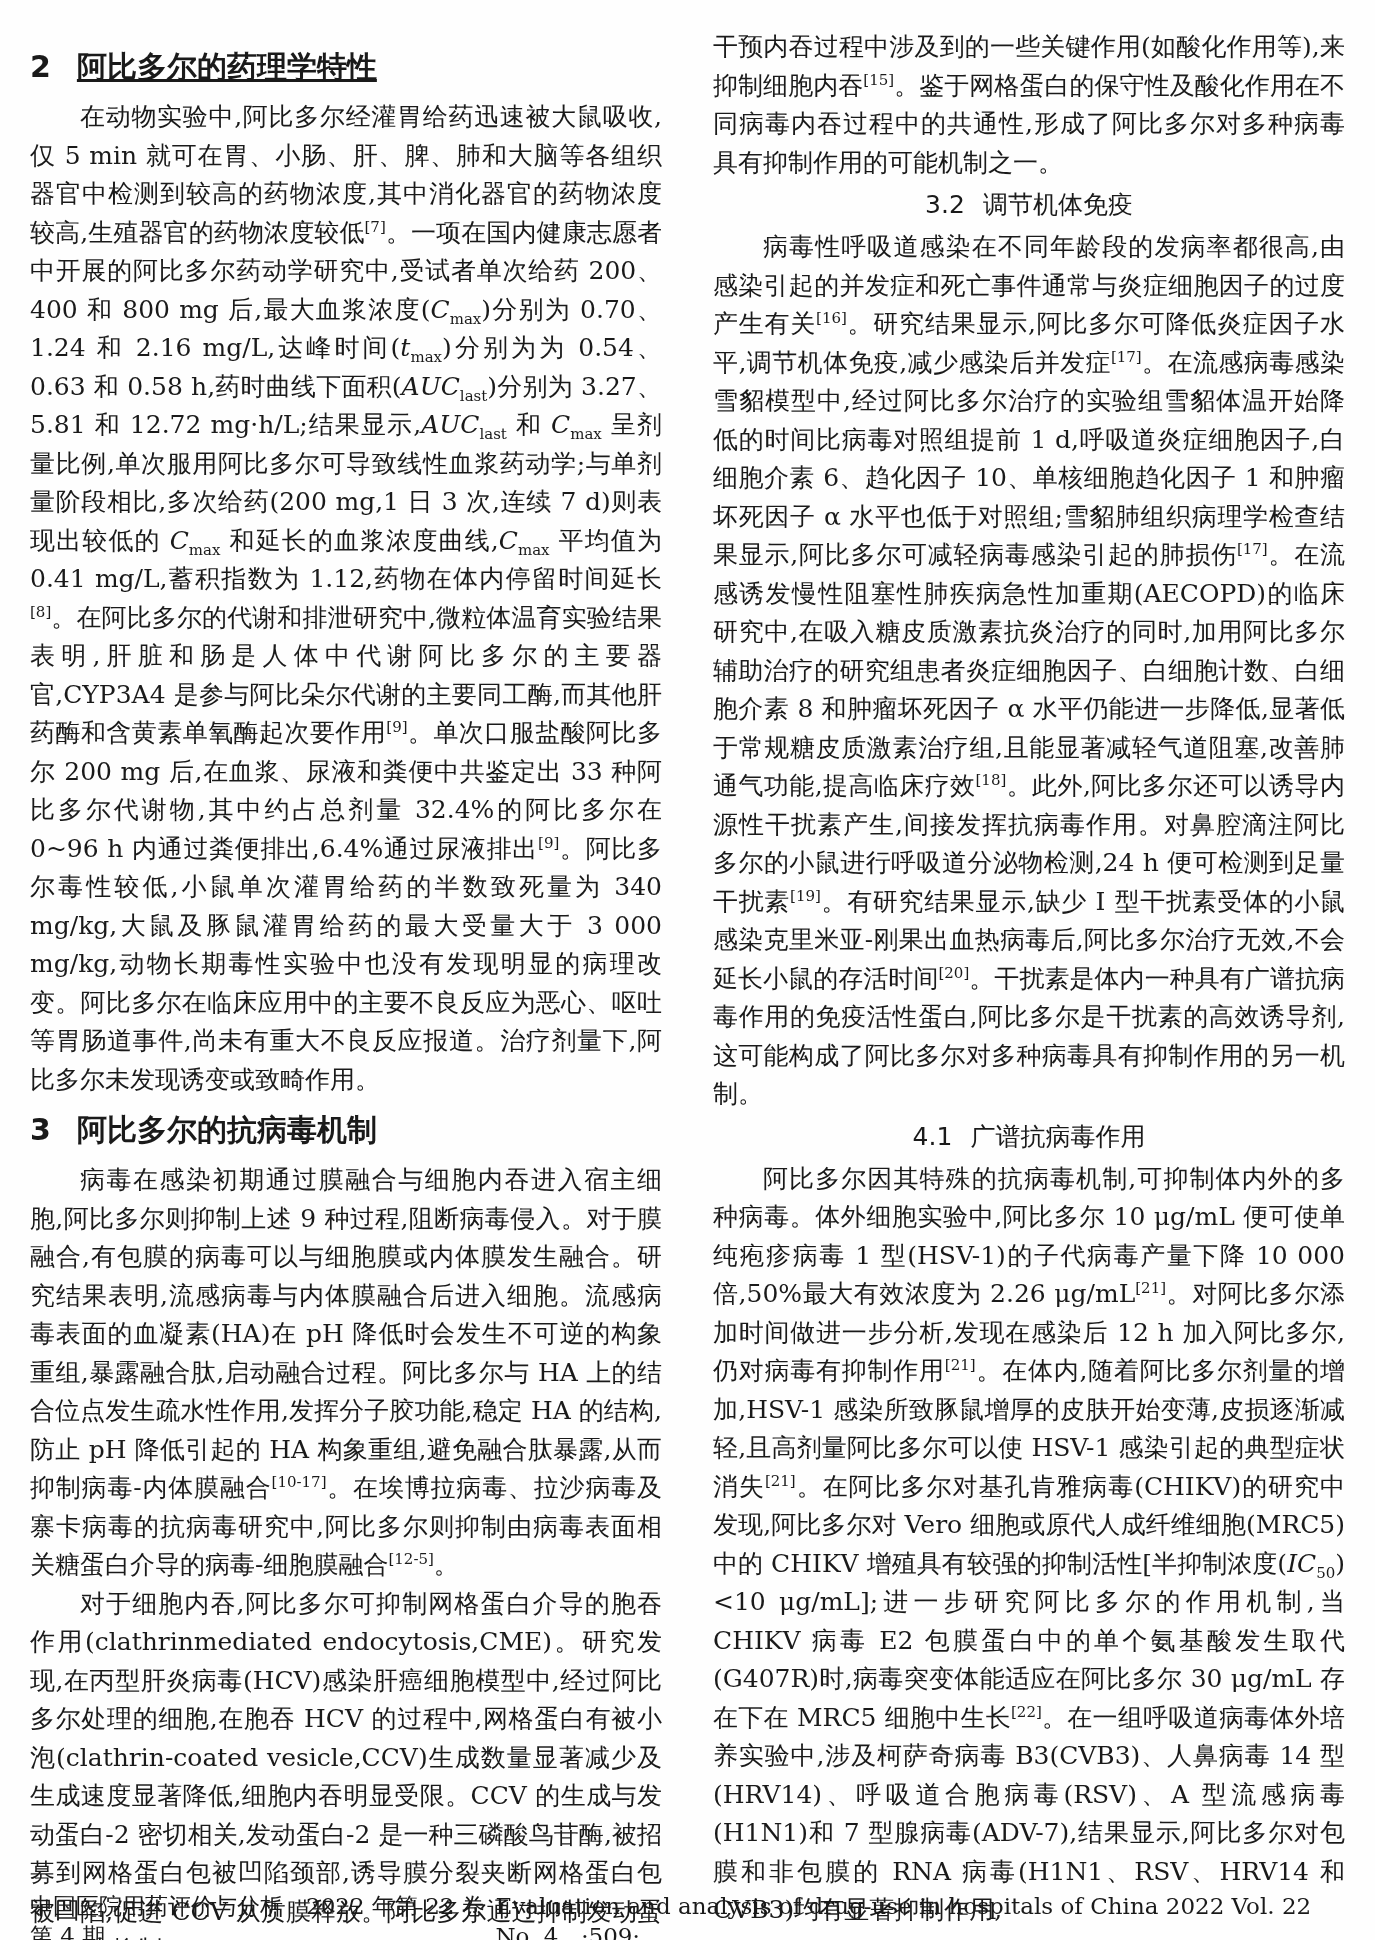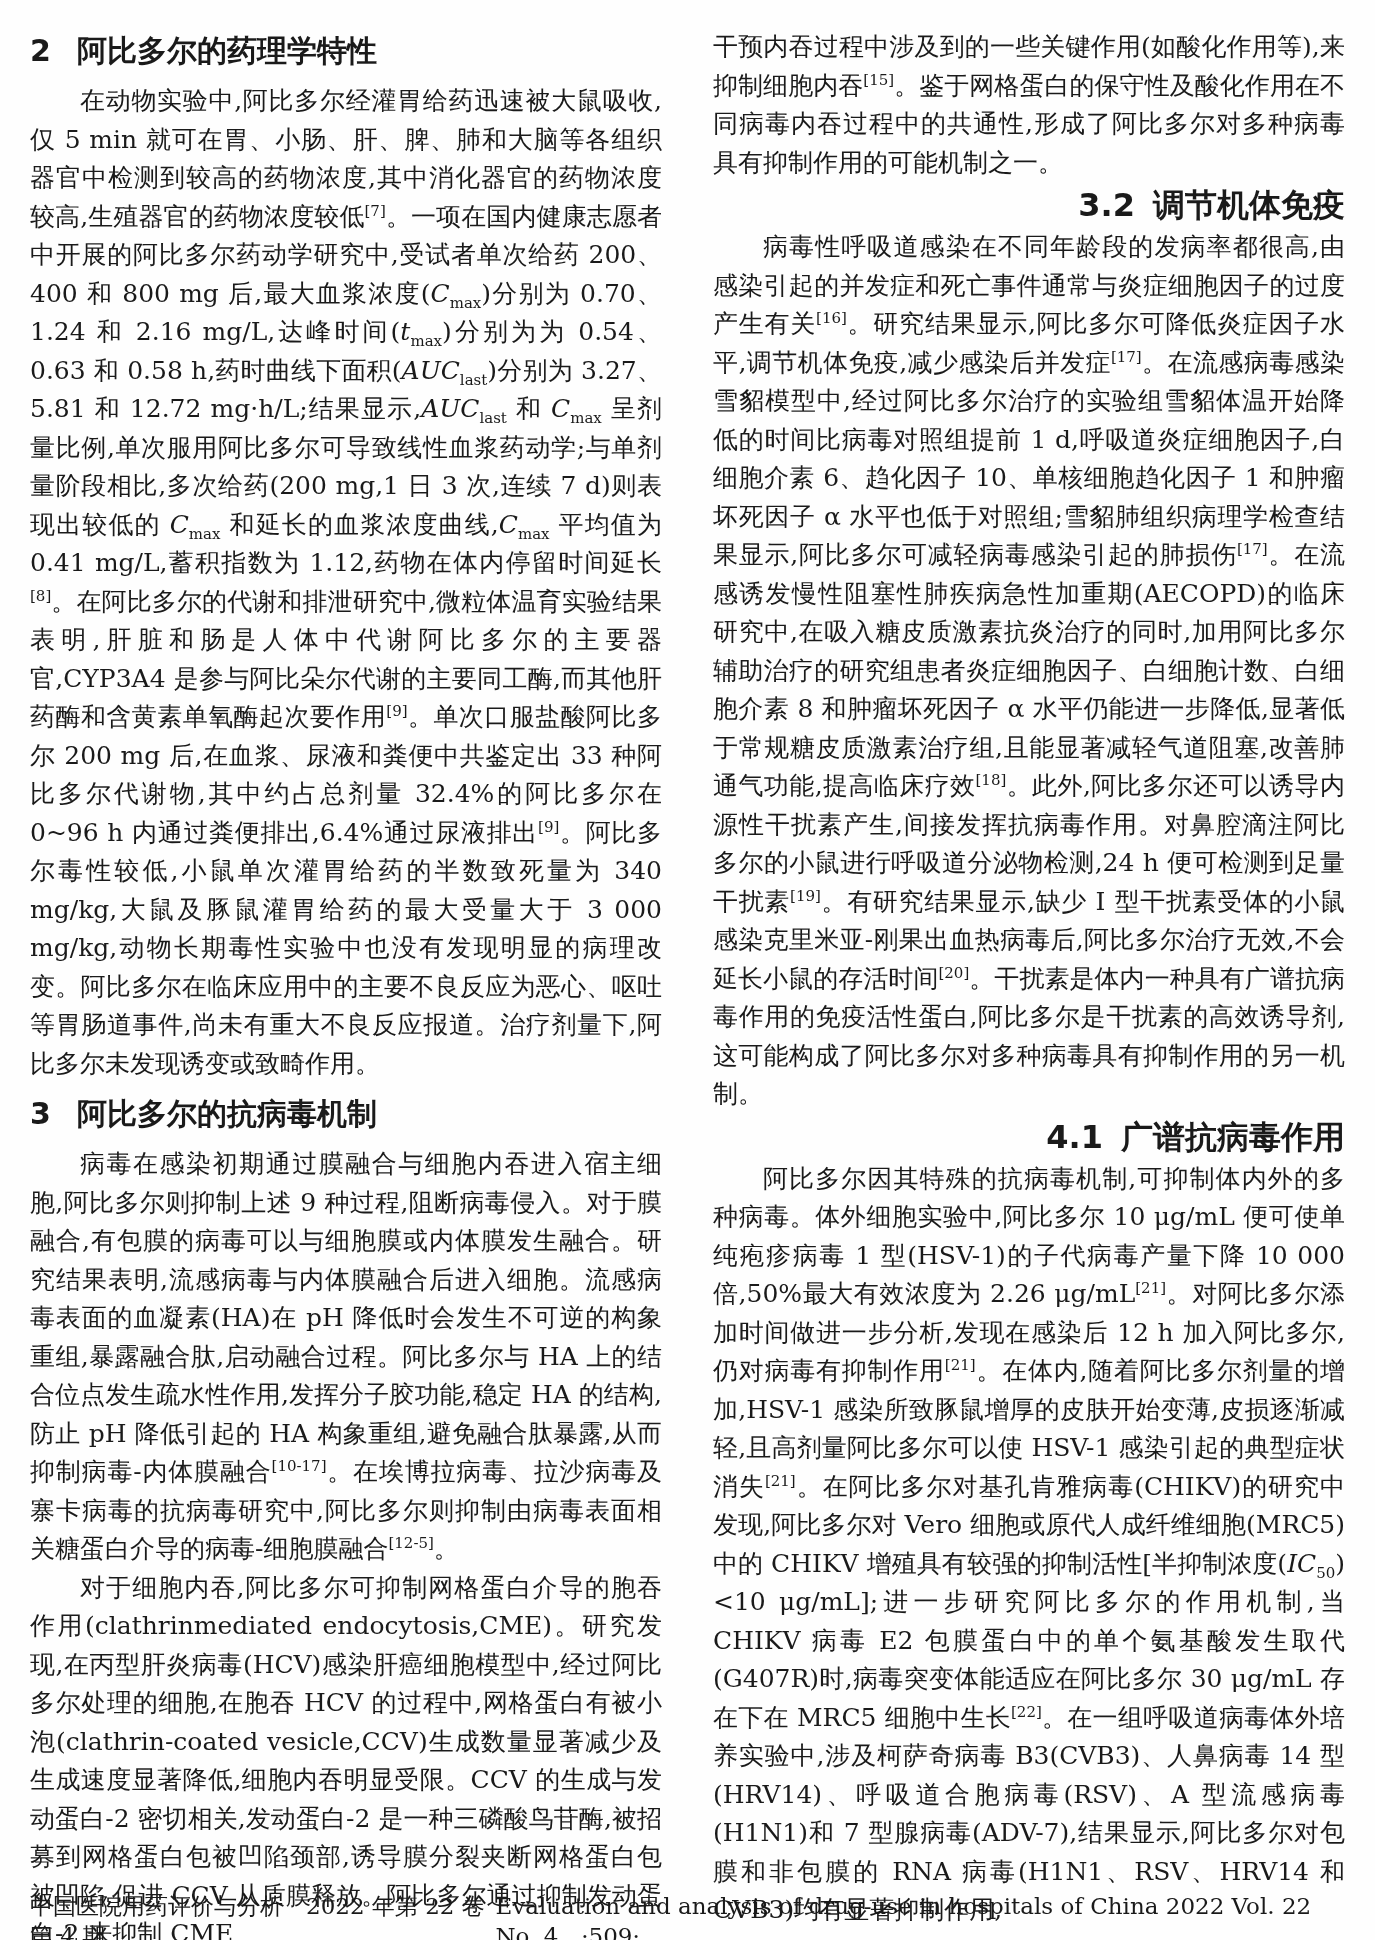--- a/index.html
+++ b/index.html
@@ -18,25 +18,25 @@
   }
   .col-left{left:30px;}
   .col-right{left:713px;}
   .col p{margin:0;padding:0;}
   .para-indent{text-indent:2em;}
   h2.sec{
     font-family:"DejaVu Sans","Liberation Sans",sans-serif;
     font-size:30px;line-height:46px;font-weight:bold;
     margin:8px 0 8px 0;padding:0;text-align:left;text-indent:0;
   }
-  h2.sec.first{margin-top:0;}
+  h2.sec.first{margin-top:16px;text-decoration:underline;}
   h3.subsec{
     font-family:"DejaVu Sans","Liberation Sans",sans-serif;
-    font-size:32px;line-height:40px;font-weight:bold;
-    margin:3px 0 3px 0;padding:0;text-align:right;text-indent:0;
+    font-size:25px;line-height:40px;font-weight:normal;
+    margin:3px 0 3px 0;padding:0;text-align:center;text-indent:0;
   }
   .sec-num{display:inline-block;margin-right:26px;}
   .subsec-num{display:inline-block;margin-right:18px;}
   sup{font-size:15px;line-height:0;vertical-align:super;}
   sub{font-size:15px;line-height:0;vertical-align:sub;font-style:normal;}
   i{font-style:italic;}
   .footer{
     position:absolute;left:30px;top:1891px;width:1315px;
     display:flex;justify-content:space-between;align-items:baseline;
     font-family:"DejaVu Serif","Liberation Serif",serif;

